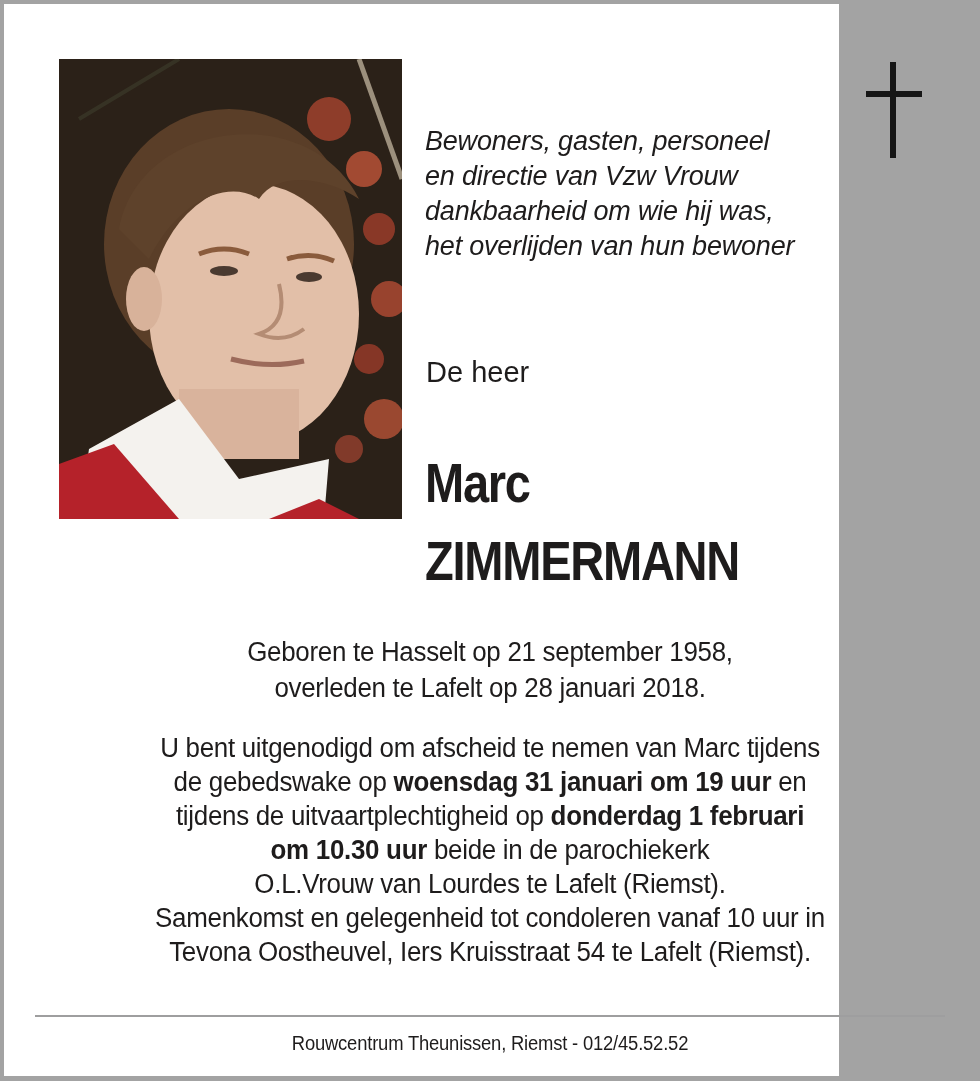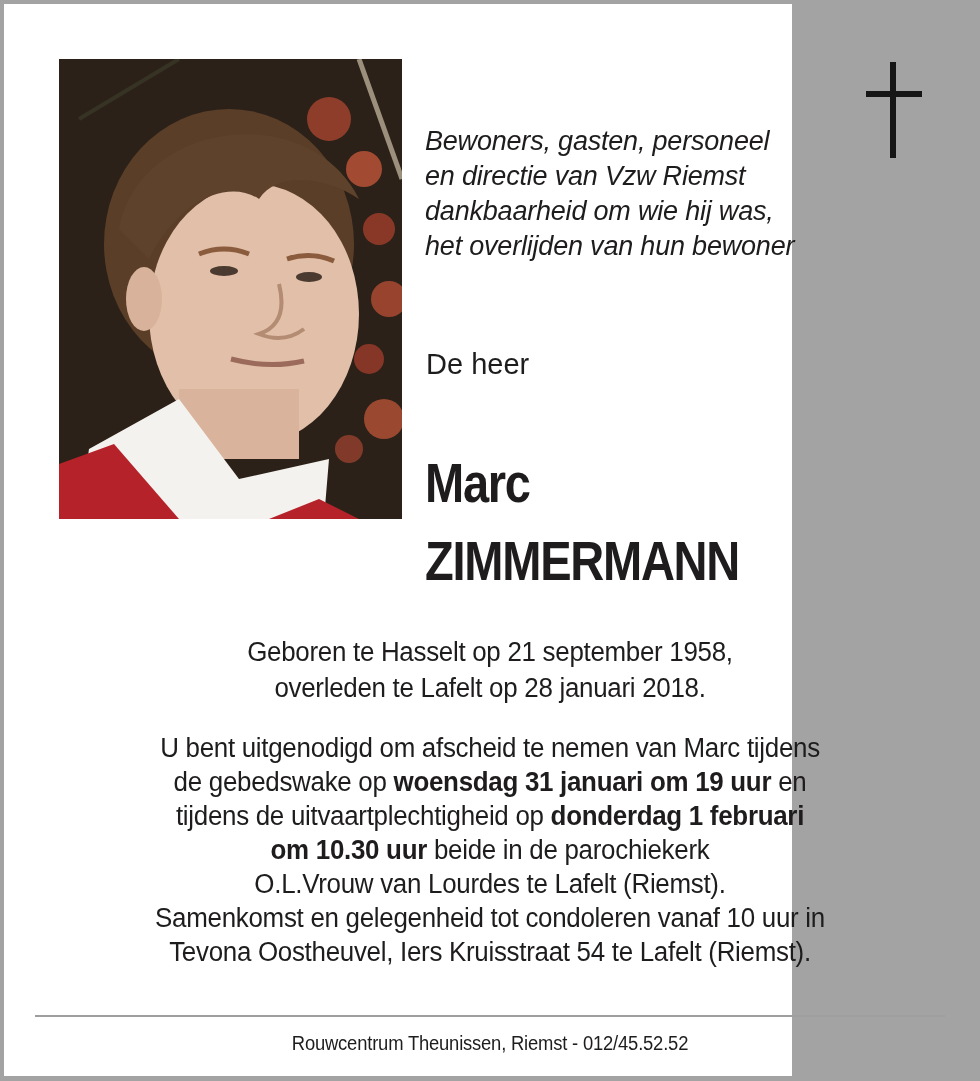--- a/index.html
+++ b/index.html
@@ -12,24 +12,23 @@
       height: 1081px;
       position: relative;
       overflow: hidden;
       font-family: "Liberation Sans", sans-serif;
       color: #1e1c1c;
     }
     .card {
       position: absolute;
       left: 4px;
       top: 4px;
-      width: 772px;
+      width: 835px;
       height: 1072px;
       background: #ffffff;
-      padding-left: 16px;
     }
     .photo {
       position: absolute;
       left: 55px;
       top: 55px;
       width: 343px;
       height: 460px;
       overflow: hidden;
       background: #2a1f18;
     }
@@ -65,21 +64,21 @@
       font-style: italic;
       font-size: 27px;
       line-height: 35px;
       letter-spacing: -0.2px;
       color: #1e1c1c;
     }
     .intro span { display: block; white-space: nowrap; }
     .title-prefix {
       position: absolute;
       left: 422px;
-      top: 340px;
+      top: 348px;
       font-size: 29px;
       line-height: 40px;
       color: #1e1c1c;
     }
     .name {
       position: absolute;
       left: 421px;
       top: 440px;
       font-weight: bold;
       font-size: 56px;
@@ -186,21 +185,21 @@
     </svg>
   </div>
 
   <div class="cross">
     <div class="v"></div>
     <div class="h"></div>
   </div>
 
   <div class="intro">
     <span>Bewoners, gasten, personeel</span>
-    <span>en directie van Vzw Riemst</span>
+    <span>en directie van Vzw Vrouw</span>
     <span>dankbaarheid om wie hij was,</span>
     <span>het overlijden van hun bewoner</span>
   </div>
 
   <div class="title-prefix">De heer</div>
 
   <div class="name">
     <span>Marc</span>
     <span>ZIMMERMANN</span>
   </div>

